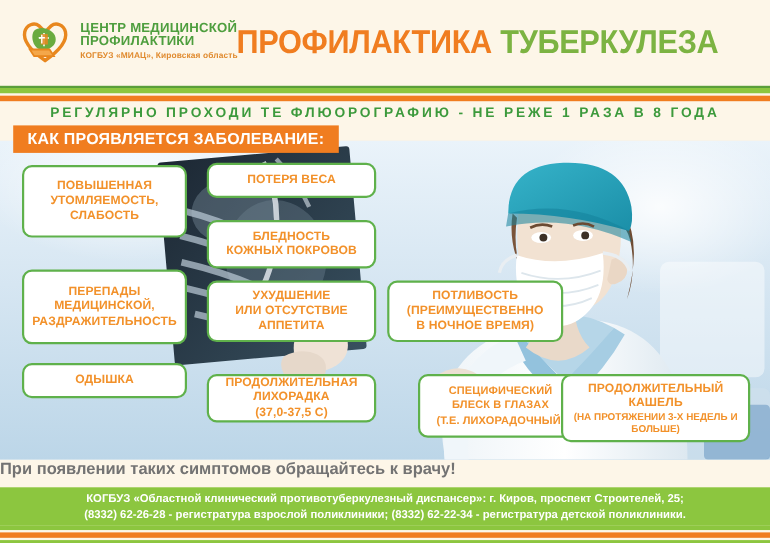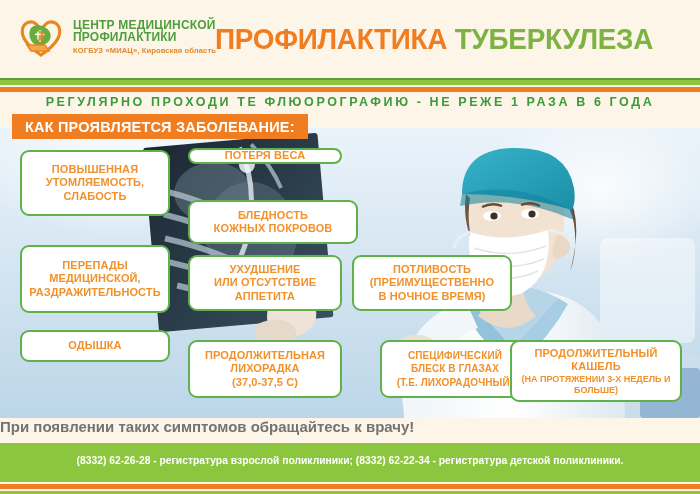--- a/index.html
+++ b/index.html
@@ -139,21 +139,21 @@
     </div>
   </div>
 
   <div class="stripe-wrap">
     <div class="stripe s-green-dark"></div>
     <div class="stripe s-green"></div>
     <div class="stripe s-gap"></div>
     <div class="stripe s-orange"></div>
   </div>
 
-  <div class="slogan">РЕГУЛЯРНО ПРОХОДИ ТЕ ФЛЮОРОГРАФИЮ - НЕ РЕЖЕ 1 РАЗА В 6 ГОДА</div>
+  <div class="slogan">РЕГУЛЯРНО ПРОХОДИ ТЕ ФЛЮОРОГРАФИЮ - НЕ РЕЖЕ 1 РАЗА В 8 ГОДА</div>
 
   <div class="photo">
     <svg viewBox="0 0 700 290" preserveAspectRatio="none">
       <defs>
         <linearGradient id="bgGrad" x1="0" y1="0" x2="0" y2="1">
           <stop offset="0%" stop-color="#eaf3fa"></stop>
           <stop offset="45%" stop-color="#d6e6f2"></stop>
           <stop offset="100%" stop-color="#bcd6e8"></stop>
         </linearGradient>
         <linearGradient id="coatGrad" x1="0" y1="0" x2="1" y2="0">
@@ -261,27 +261,27 @@
     </p>
   </div>
 
   <div class="box" style="left:20px;top:330px;width:150px;height:32px;">
     <p>
       <span>ОДЫШКА</span>
     </p>
   </div>
 
 
-  <div class="box" style="left:188px;top:148px;width:154px;height:16px;">
+  <div class="box" style="left:188px;top:148px;width:154px;height:32px;">
     <p>
       <span>ПОТЕРЯ ВЕСА</span>
     </p>
   </div>
 
-  <div class="box" style="left:188px;top:200px;width:170px;height:44px;">
+  <div class="box" style="left:188px;top:200px;width:154px;height:44px;">
     <p>
       <span>БЛЕДНОСТЬ</span><br>
       <span>КОЖНЫХ ПОКРОВОВ</span>
     </p>
   </div>
 
   <div class="box" style="left:188px;top:255px;width:154px;height:56px;">
     <p>
       <span>УХУДШЕНИЕ</span><br>
       <span>ИЛИ ОТСУТСТВИЕ</span><br>
@@ -290,21 +290,21 @@
   </div>
 
   <div class="box" style="left:352px;top:255px;width:160px;height:56px;">
     <p>
       <span>ПОТЛИВОСТЬ</span><br>
       <span>(ПРЕИМУЩЕСТВЕННО</span><br>
       <span>В НОЧНОЕ ВРЕМЯ)</span>
     </p>
   </div>
 
-  <div class="box" style="left:188px;top:340px;width:154px;height:58px;">
+  <div class="box" style="left:188px;top:340px;width:154px;height:44px;">
     <p>
       <span>ПРОДОЛЖИТЕЛЬНАЯ</span><br>
       <span>ЛИХОРАДКА</span><br>
       <span>(37,0-37,5 С)</span>
     </p>
   </div>
 
   <div class="box" style="left:352px;top:340px;width:150px;height:58px;margin-left:28px;">
     <p style="font-size:10px;">
       <span>СПЕЦИФИЧЕСКИЙ</span><br>
@@ -317,20 +317,21 @@
     <p>
       <span>ПРОДОЛЖИТЕЛЬНЫЙ</span><br>
       <span>КАШЕЛЬ</span>
       <span class="sub">(НА ПРОТЯЖЕНИИ 3-Х НЕДЕЛЬ И БОЛЬШЕ)</span>
     </p>
   </div>
 
   <div class="cta">При появлении таких симптомов обращайтесь к врачу!</div>
 
   <div class="footer">
+    <div>КОГБУЗ «Областной клинический противотуберкулезный диспансер»: г. Киров, проспект Строителей, 25;</div>
     <div>(8332) 62-26-28 - регистратура взрослой поликлиники; (8332) 62-22-34 - регистратура детской поликлиники.</div>
   </div>
 
   <div class="bottom-stripes">
     <div class="bs1"></div>
     <div class="bs2"></div>
     <div class="bs3"></div>
     <div class="bs4"></div>
     <div class="bs5"></div>
   </div>

